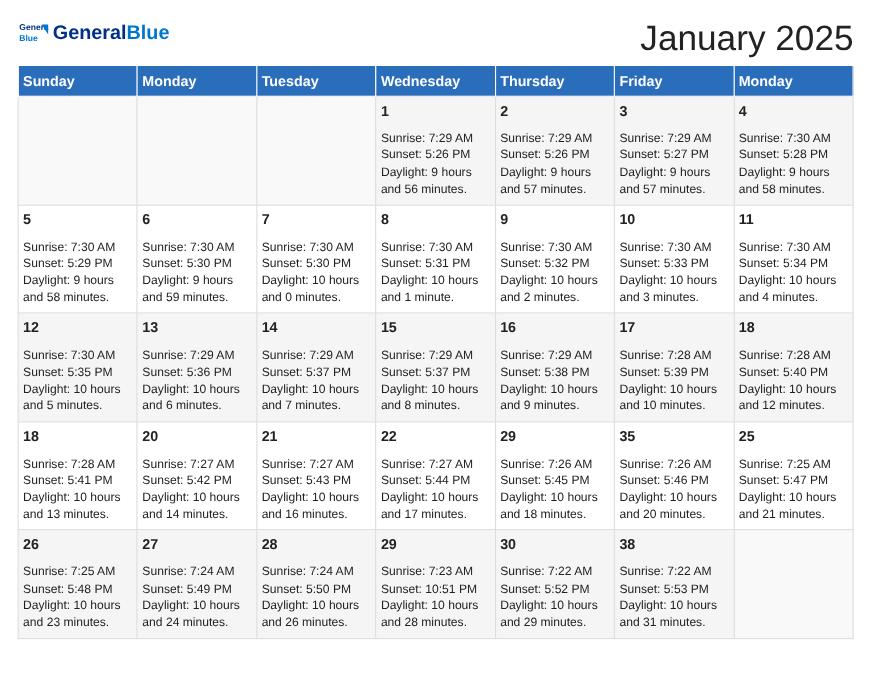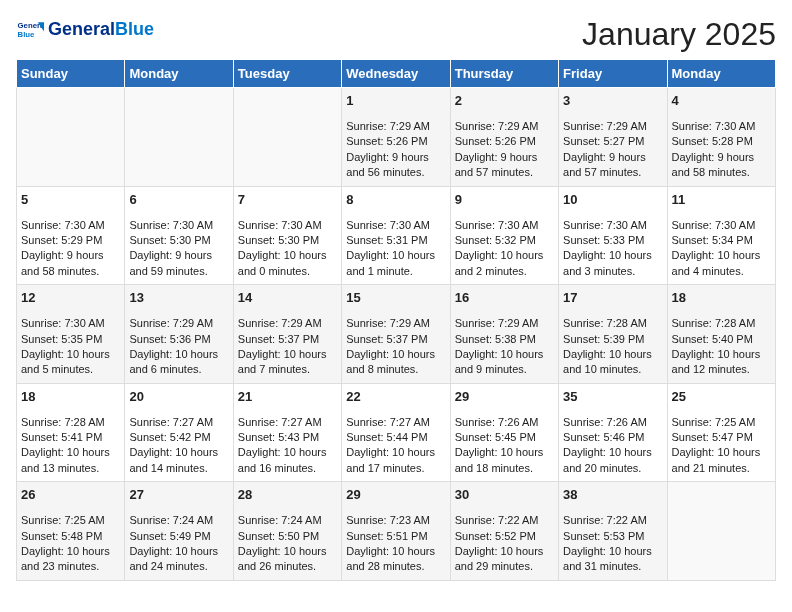--- a/index.html
+++ b/index.html
@@ -332,21 +332,21 @@
           <td>
             <div class="day-num">28</div>
             <div class="day-info" style="white-space: pre-line;">Sunrise: 7:24 AM
 Sunset: 5:50 PM
 Daylight: 10 hours
 and 26 minutes.</div>
           </td>
           <td>
             <div class="day-num">29</div>
             <div class="day-info" style="white-space: pre-line;">Sunrise: 7:23 AM
-Sunset: 5:51 PM
+Sunset: 10:51 PM
 Daylight: 10 hours
 and 28 minutes.</div>
           </td>
           <td>
             <div class="day-num">30</div>
             <div class="day-info" style="white-space: pre-line;">Sunrise: 7:22 AM
 Sunset: 5:52 PM
 Daylight: 10 hours
 and 29 minutes.</div>
           </td>

